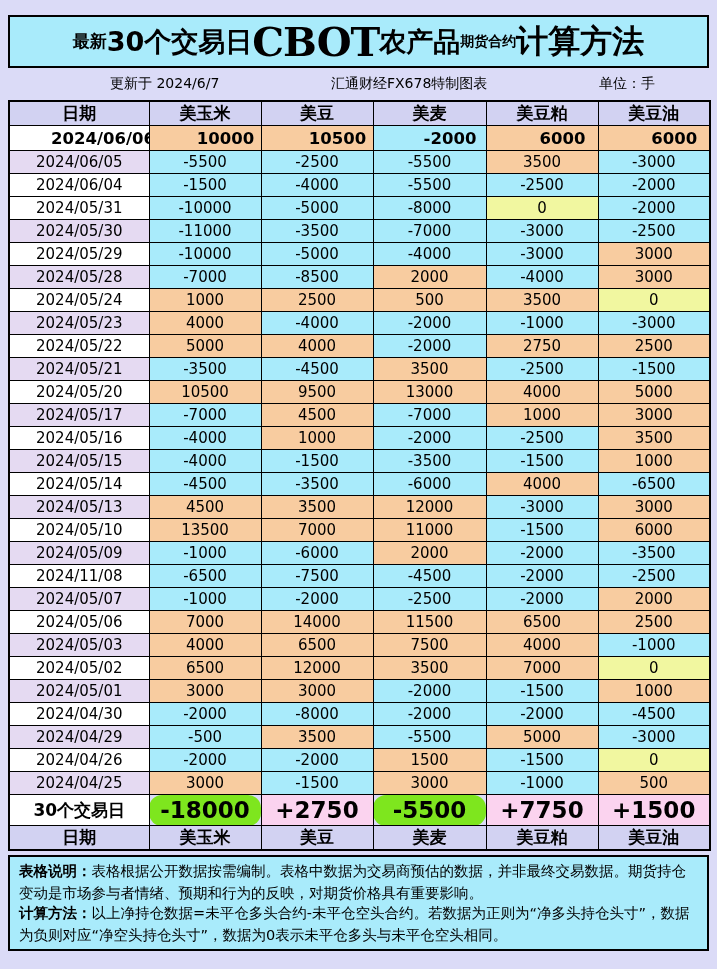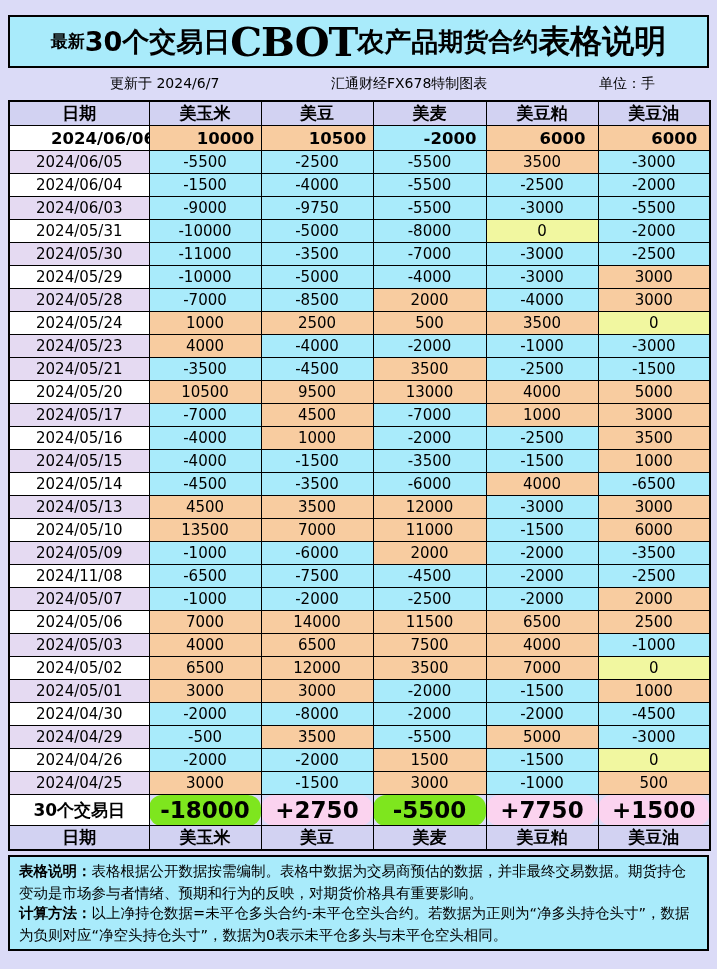--- a/index.html
+++ b/index.html
@@ -18,21 +18,21 @@
   }
   .page{padding:15px 8px 0 8px;}
   .title-box{
     border:2px solid #000;background:var(--panel_cyan);
     height:53px;display:flex;align-items:center;justify-content:center;
     font-weight:bold;white-space:nowrap;
   }
   .ts-xs{font-size:17px;font-family:Liberation Mono, monospace;}
   .ts-l{font-size:27px;}
   .ts-cbot{font-size:40px;font-family:"DejaVu Serif","Liberation Serif",serif;letter-spacing:-1px;line-height:1;}
-  .ts-m{font-size:25px;}
+  .ts-m{font-size:14px;}
   .ts-xl{font-size:32px;}
   .info-bar{
     height:32px;display:flex;align-items:center;font-size:14px;
     padding:0 2px;
   }
   .info-bar .upd{margin-left:100px;}
   .info-bar .src{flex:1;text-align:center;}
   .info-bar .unit{margin-right:52px;}
   table.grid{
     border-collapse:collapse;table-layout:fixed;width:701px;
@@ -45,42 +45,42 @@
   table.grid thead th{background:var(--header_bg);font-size:17px;font-weight:bold;height:22px;}
   td.date{background:var(--date_white);}
   tr.alt td.date{background:var(--date_alt);}
   td.pos{background:var(--positive_cell);}
   td.neg{background:var(--negative_cell);}
   td.zero{background:var(--zero_cell);}
   tr.r0 td{font-weight:bold;font-size:16.5px;height:25px;padding-left:41px;}
   tr.summary td{font-weight:bold;height:31px;}
   tr.summary td.slabel{font-size:17px;background:var(--date_white);}
   tr.summary td.sneg{background:var(--summary_negative);font-size:23px;border-radius:13px;}
-  tr.summary td.spos{background:var(--summary_positive);font-size:23px;border-radius:14px;}
+  tr.summary td.spos{background:var(--summary_positive);font-size:23px;}
   tr.footer-cols td{background:var(--header_bg);font-weight:bold;font-size:17px;height:21px;}
   .notes-box{
     margin-top:4px;border:2px solid #000;background:var(--panel_cyan);
     padding:4px 9px;font-size:14.5px;line-height:1.42;
   }
   .notes-box p{margin:0;}
   .notes-box b{font-weight:bold;font-family:Liberation Mono, monospace;}
 </style>
 </head>
 <body>
 
 <div class="page">
 
   <div class="title-box">
     <span class="ts-xs">最新</span>
       <span class="ts-l">30个交易日</span>
       <span class="ts-cbot">CBOT</span>
       <span class="ts-l">农产品</span>
       <span class="ts-m">期货</span>
       <span class="ts-m">合约</span>
-      <span class="ts-xl">表格说明</span>
+      <span class="ts-xl">计算方法</span>
   </div>
 
   <div class="info-bar">
     <span class="upd">更新于 2024/6/7</span>
     <span class="src">汇通财经FX678特制图表</span>
     <span class="unit">单位：手</span>
   </div>
 
   <table class="grid">
     <colgroup>
@@ -119,28 +119,20 @@
           <td class="neg">-3000</td>
         </tr>
         <tr class="">
           <td class="date">2024/06/04</td>
           <td class="neg">-1500</td>
           <td class="neg">-4000</td>
           <td class="neg">-5500</td>
           <td class="neg">-2500</td>
           <td class="neg">-2000</td>
         </tr>
-        <tr class="alt">
-          <td class="date">2024/06/03</td>
-          <td class="neg">-9000</td>
-          <td class="neg">-9750</td>
-          <td class="neg">-5500</td>
-          <td class="neg">-3000</td>
-          <td class="neg">-5500</td>
-        </tr>
         <tr class="">
           <td class="date">2024/05/31</td>
           <td class="neg">-10000</td>
           <td class="neg">-5000</td>
           <td class="neg">-8000</td>
           <td class="zero">0</td>
           <td class="neg">-2000</td>
         </tr>
         <tr class="alt">
           <td class="date">2024/05/30</td>
@@ -174,20 +166,28 @@
           <td class="pos">3500</td>
           <td class="zero">0</td>
         </tr>
         <tr class="alt">
           <td class="date">2024/05/23</td>
           <td class="pos">4000</td>
           <td class="neg">-4000</td>
           <td class="neg">-2000</td>
           <td class="neg">-1000</td>
           <td class="neg">-3000</td>
+        </tr>
+        <tr class="">
+          <td class="date">2024/05/22</td>
+          <td class="pos">5000</td>
+          <td class="pos">4000</td>
+          <td class="neg">-2000</td>
+          <td class="pos">2750</td>
+          <td class="pos">2500</td>
         </tr>
         <tr class="alt">
           <td class="date">2024/05/21</td>
           <td class="neg">-3500</td>
           <td class="neg">-4500</td>
           <td class="pos">3500</td>
           <td class="neg">-2500</td>
           <td class="neg">-1500</td>
         </tr>
         <tr class="">

